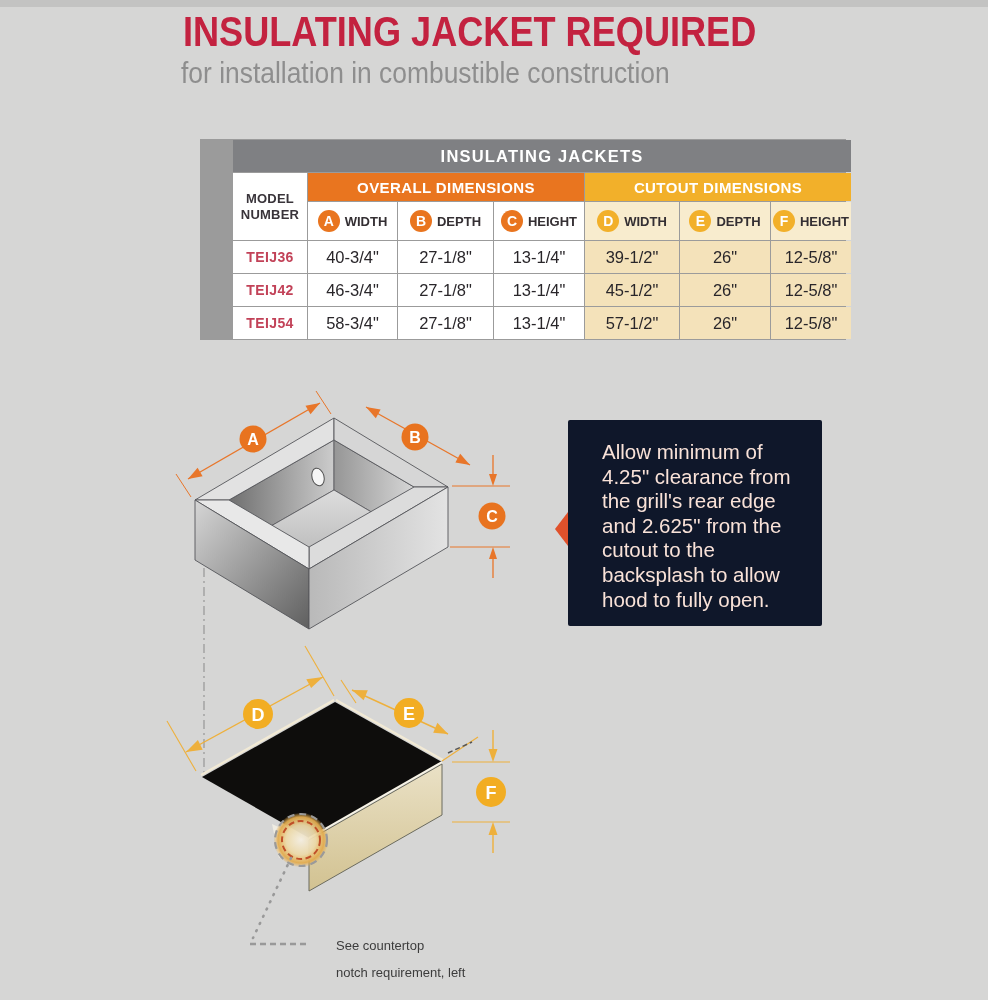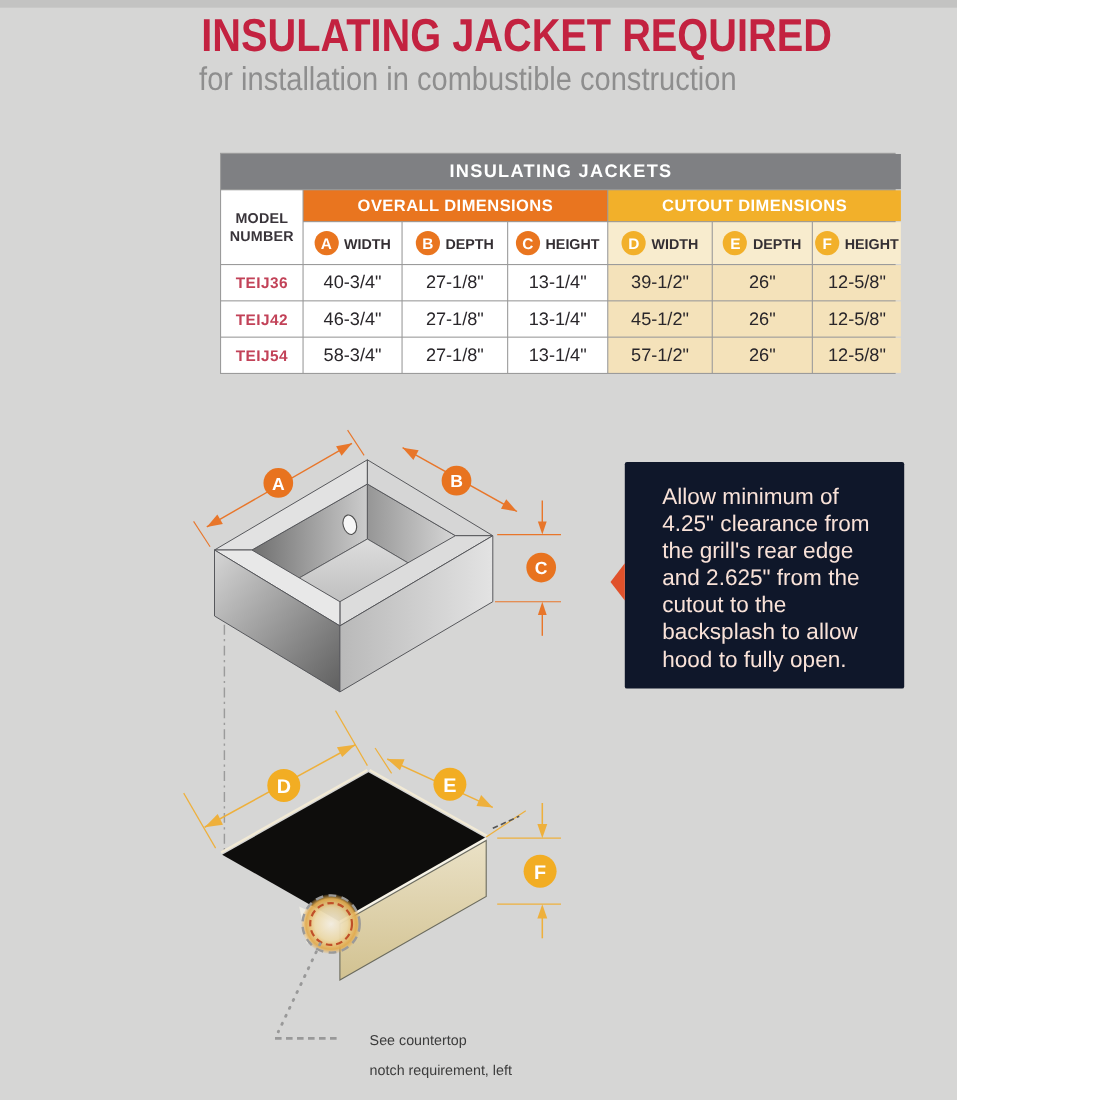--- a/index.html
+++ b/index.html
@@ -1,17 +1,17 @@
 <!DOCTYPE html>
 <html><head>
 <meta charset="utf-8">
 <style>
   html,body{margin:0;padding:0;}
   .canvas{
-    position:relative;width:870px;height:1000px;
+    position:relative;width:988px;height:1000px;
     background:#d6d6d5;overflow:hidden;
     font-family:"Liberation Sans",sans-serif;
     text-decoration:underline;
   }
   .topstrip{position:absolute;left:0;top:0;width:1000px;height:7px;background:#c3c3c2;}
 
   
   .title{
     position:absolute;left:183px;top:8px;white-space:nowrap;
     font-size:42px;font-weight:bold;color:#c32240;
@@ -24,20 +24,21 @@
   }
 
   
   .tbl{
     position:absolute;left:200px;top:139px;width:612px;
     display:grid;
     grid-template-columns:74px 89px 95px 90px 94px 90px 80px;
     grid-template-rows:32px 28px 38px 32px 32px 32px;
     gap:1px;background:#9b9b9b;border:1.5px solid #9b9b9b;
     box-sizing:content-box;
+    padding-left:32px;
   }
   .cell{background:#fff;display:flex;align-items:center;justify-content:center;}
   .band{background:#7f8083;color:#fff;font-weight:bold;font-size:16.5px;letter-spacing:1.2px;}
   .grp{color:#fff;font-weight:bold;font-size:15px;letter-spacing:.4px;}
   .grp-o{background:#e9751f;}
   .grp-g{background:#f2b02a;}
   .model-head{flex-direction:column;line-height:16px;font-size:13px;font-weight:bold;color:#39343a;letter-spacing:.2px;}
   .colhead{gap:5px;font-size:13px;font-weight:bold;color:#342f33;}
   .cream{background:#f4e2ba;}
   .cream-h{background:#f8ecce;}

